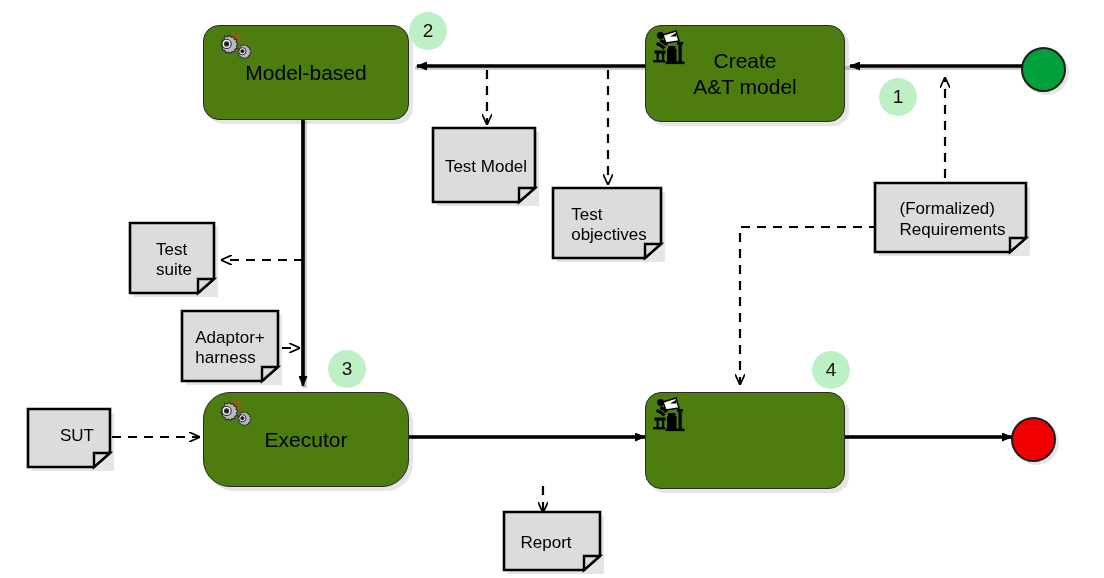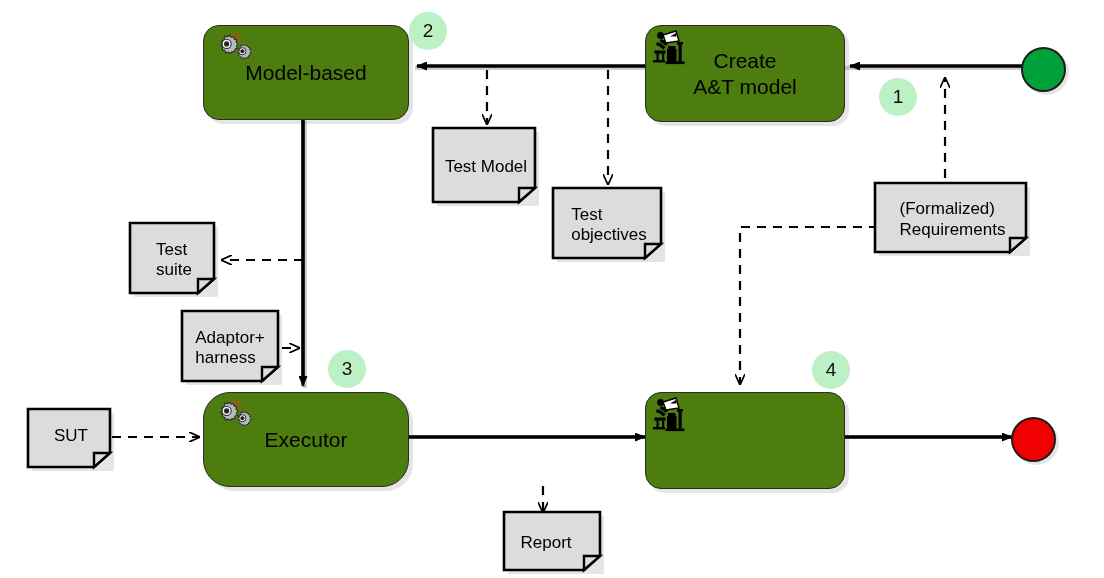--- a/index.html
+++ b/index.html
@@ -317,21 +317,21 @@
       <path d="M96,56 L80,56 L80,70 Z" fill="#dcdcdc" stroke="#000" stroke-width="2.4"></path>
     </svg>
     <span class="atext" style="padding-bottom:8px;">
       <span>
         <span>Adaptor+</span><br>
         <span>harness</span>
       </span>
     </span>
   </div>
 
-  <div class="artifact" style="left:28px; top:409px; width:86px; height:54px;">
+  <div class="artifact" style="left:28px; top:409px; width:86px; height:54px;padding-left:12px;">
     <svg width="86" height="62" viewBox="0 0 86 62">
       <path d="M4,4 H86 V62 H4 Z" fill="rgba(0,0,0,0.10)"></path>
       <path d="M0,0 H82 V44 L66,58 H0 Z" fill="#dcdcdc" stroke="#000" stroke-width="2.6"></path>
       <path d="M82,44 L66,44 L66,58 Z" fill="#dcdcdc" stroke="#000" stroke-width="2.4"></path>
     </svg>
     <span class="atext" style="padding-bottom:8px;">
       <span>SUT</span>
     </span>
   </div>
 

